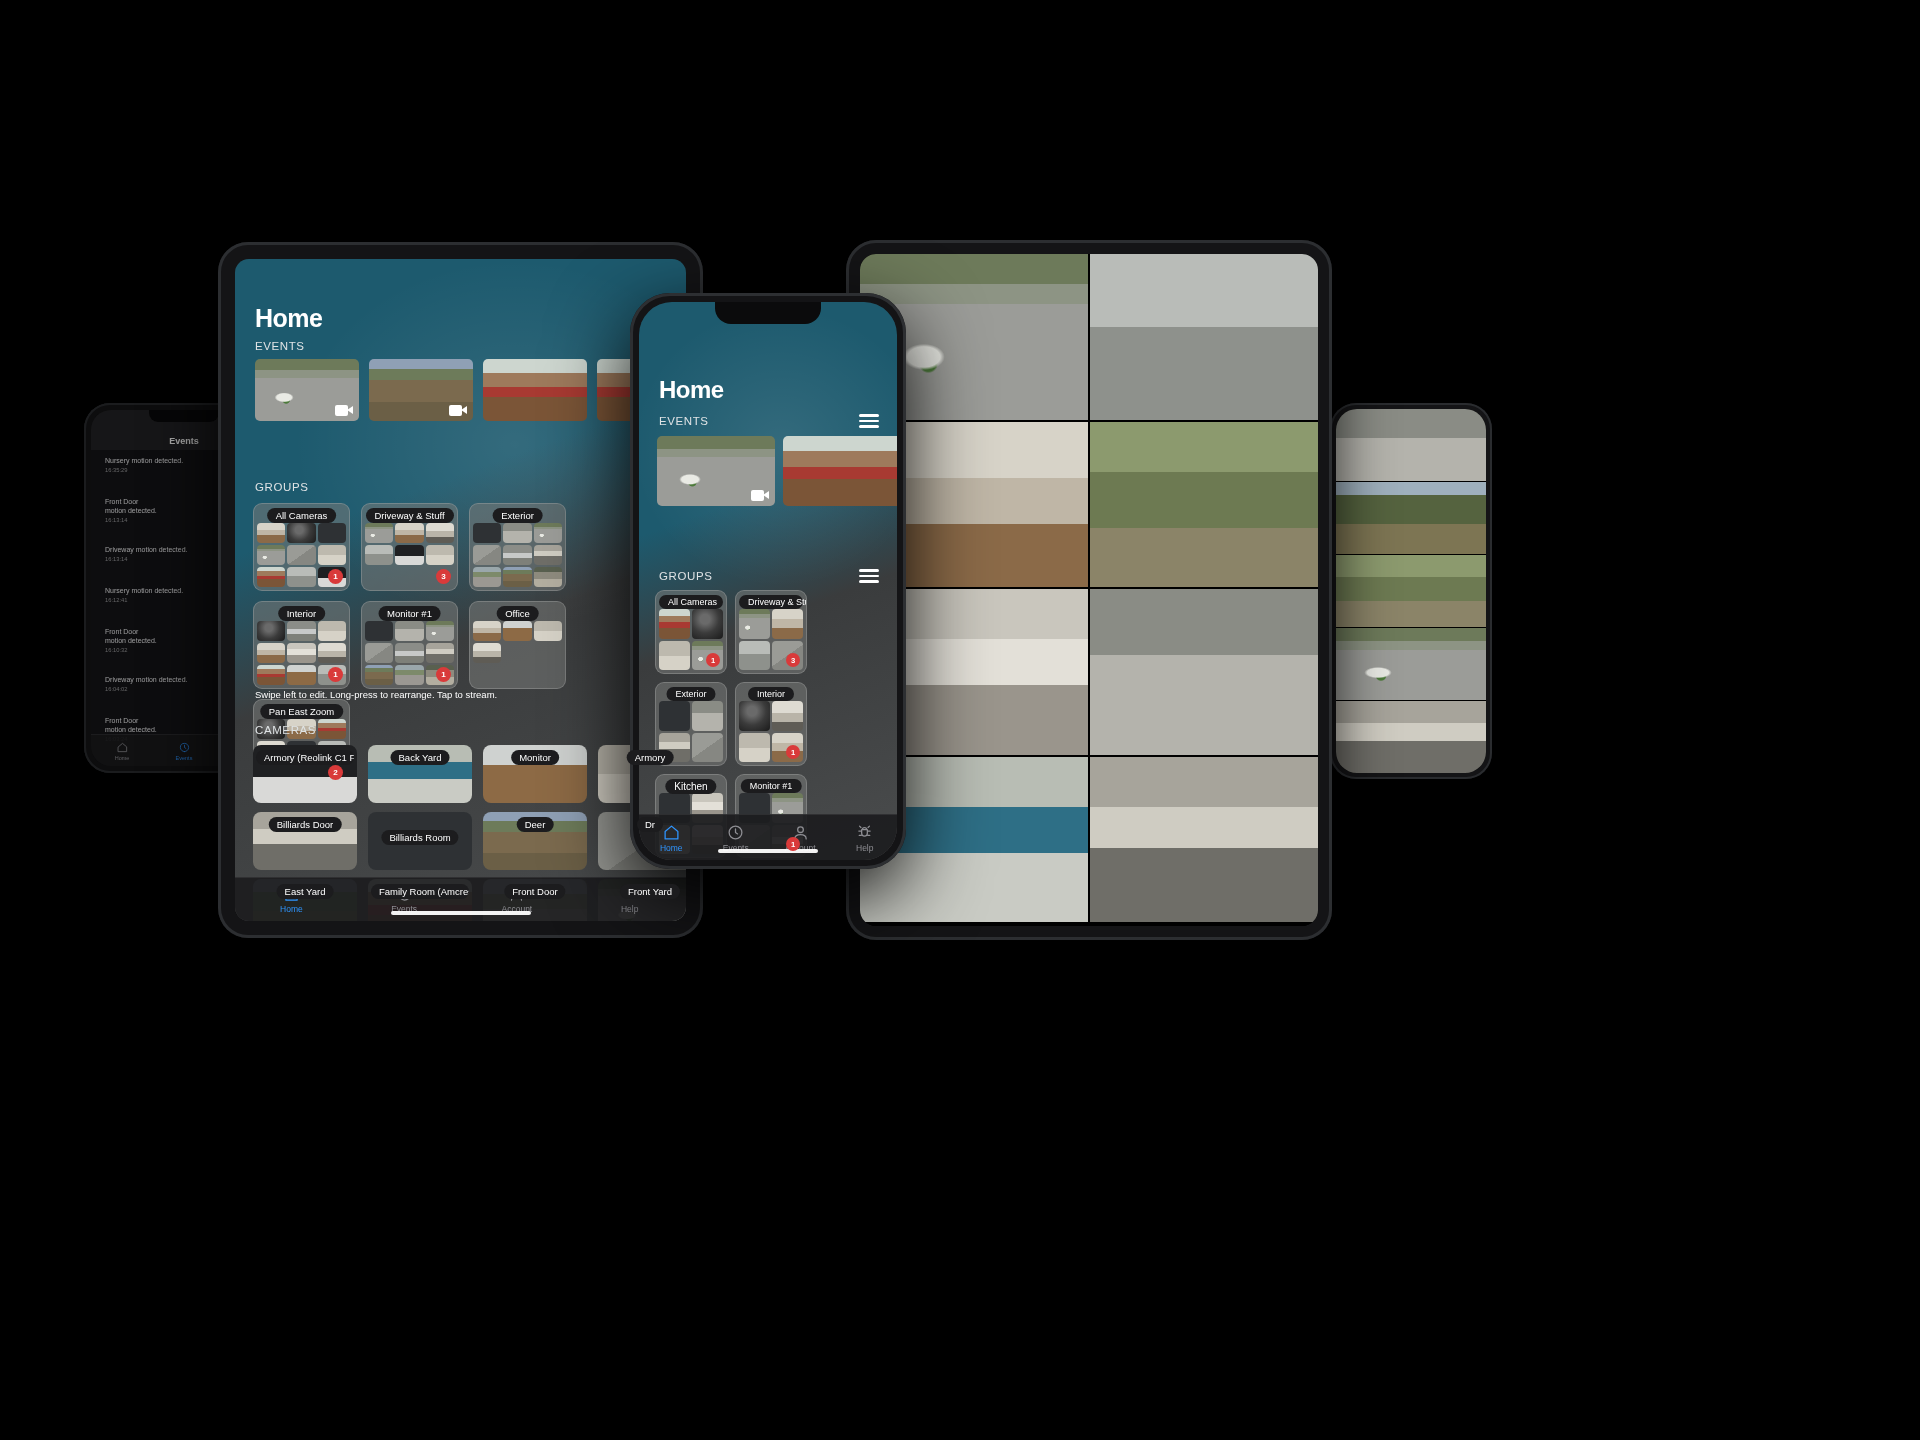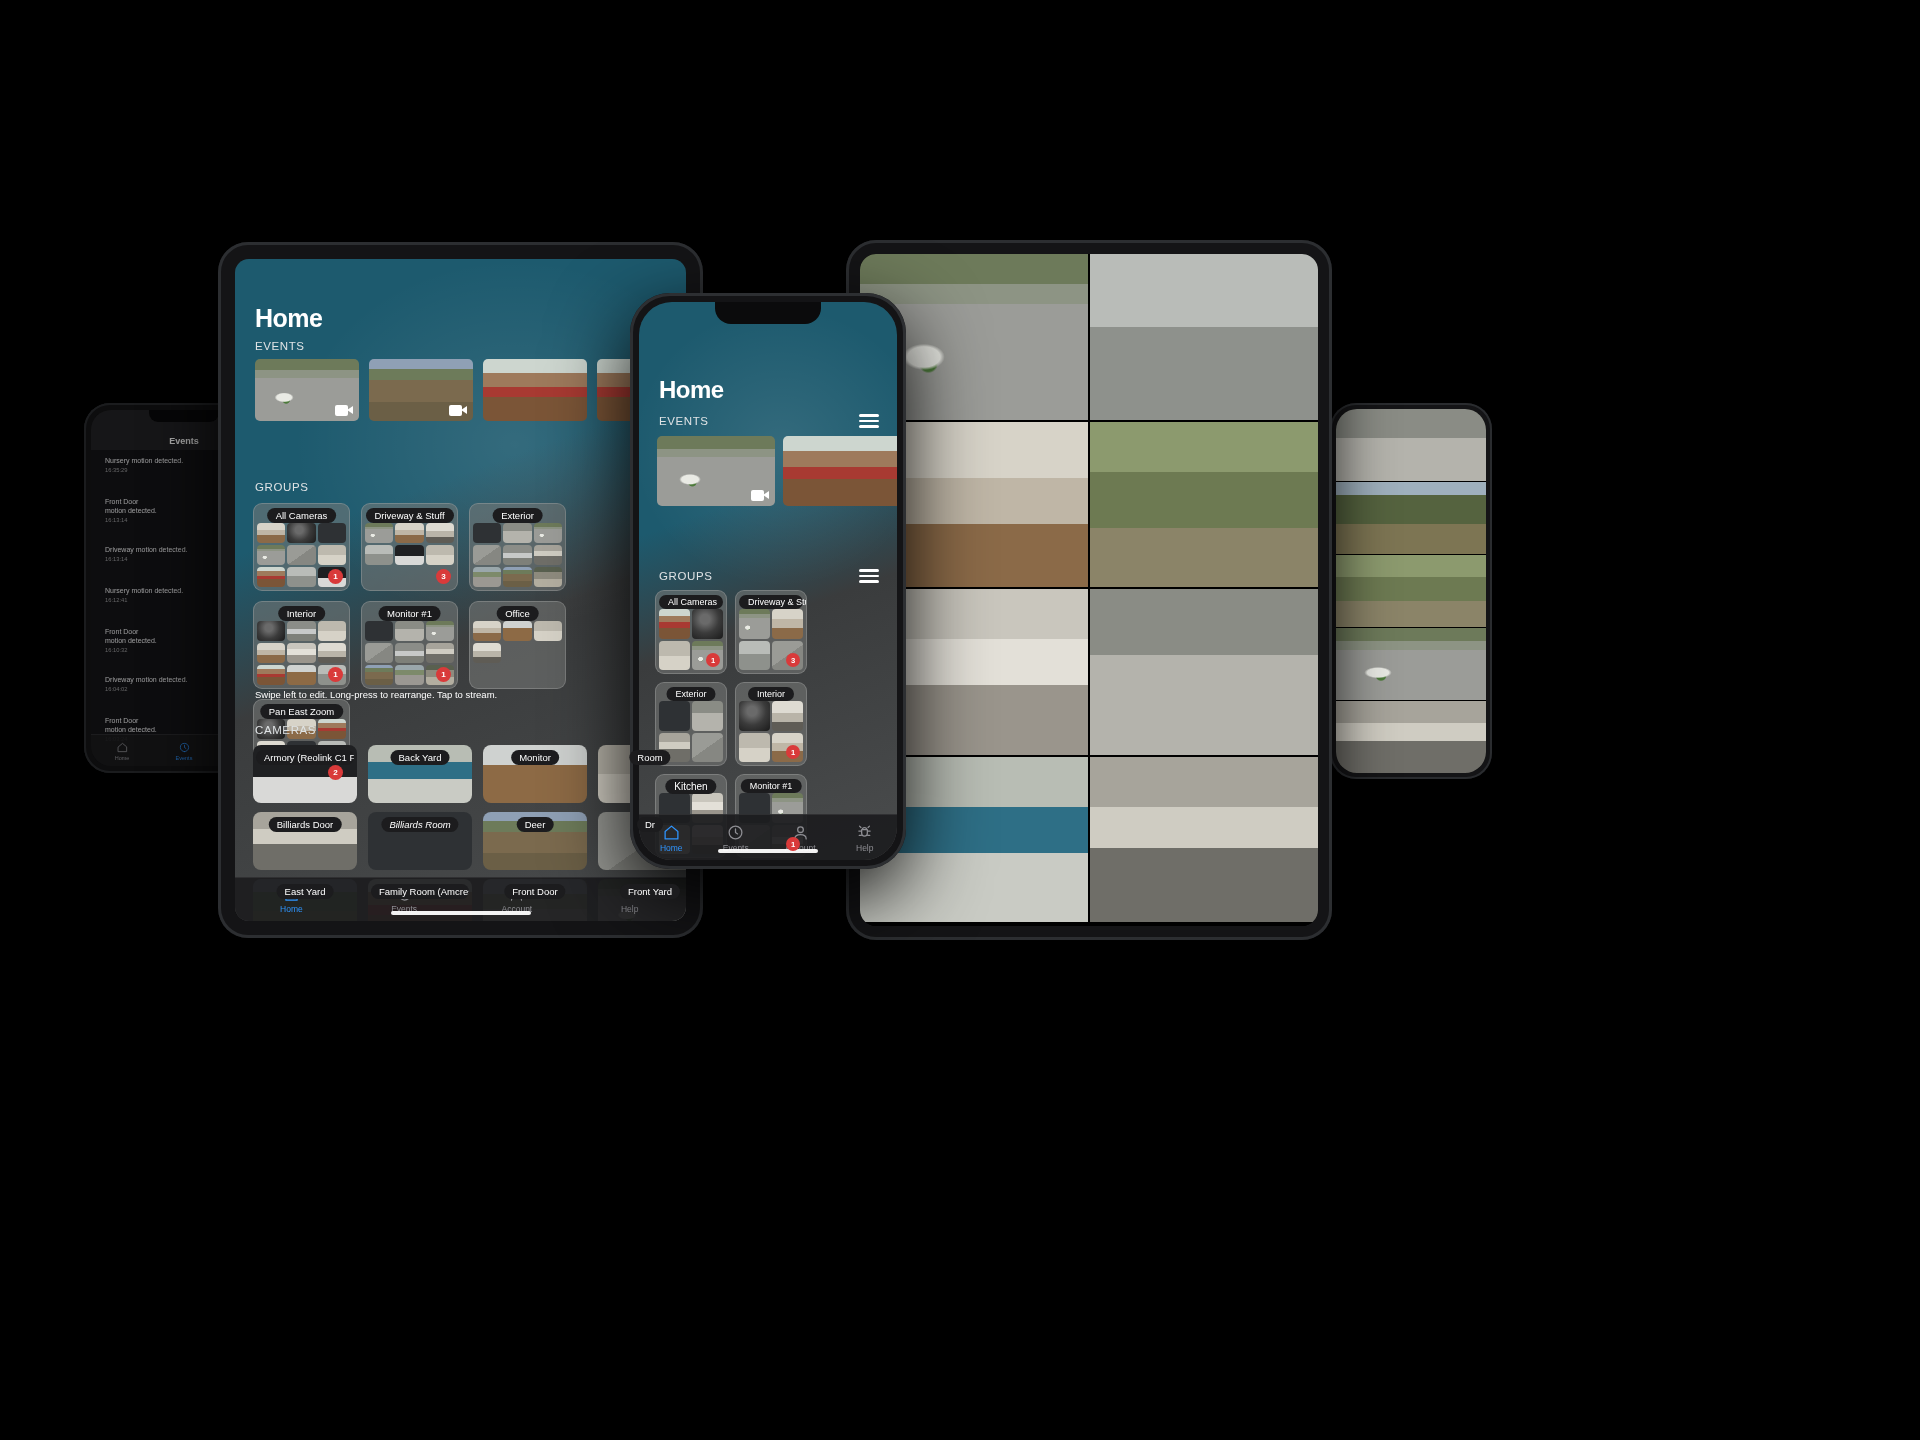--- a/index.html
+++ b/index.html
@@ -502,31 +502,31 @@
             <div class="cam-card" style="width: 104px; height: 58px; flex: 0 0 auto;">
               <div class="sc sc-pool"></div>
               <div class="cam-name" style="font-size: 9.5px; top: 5px; padding: 2px 8px; max-width: 98px;">Back Yard</div>
             </div>
             <div class="cam-card" style="width: 104px; height: 58px; flex: 0 0 auto;">
               <div class="sc sc-basement"></div>
               <div class="cam-name" style="font-size: 9.5px; top: 5px; padding: 2px 8px; max-width: 98px;">Monitor</div>
             </div>
             <div class="cam-card" style="width: 104px; height: 58px; flex: 0 0 auto;">
               <div class="sc sc-tile"></div>
-              <div class="cam-name" style="font-size: 9.5px; top: 5px; padding: 2px 8px; max-width: 98px;">Room</div>
+              <div class="cam-name" style="font-size: 9.5px; top: 5px; padding: 2px 8px; max-width: 98px;">Armory</div>
             </div>
           </div>
           <div style="display: flex; gap: 11px; margin-bottom: 9px;">
             <div class="cam-card" style="width: 104px; height: 58px; flex: 0 0 auto;">
               <div class="sc sc-stairs"></div>
               <div class="cam-name" style="font-size: 9.5px; top: 5px; padding: 2px 8px; max-width: 98px;">Billiards Door</div>
             </div>
             <div class="cam-card" style="width: 104px; height: 58px; flex: 0 0 auto;">
               <div class="sc sc-dark"></div>
-              <div class="cam-name" style="font-size: 9.5px; top: 5px; padding: 2px 8px; max-width: 98px; font-style: italic;">Billiards Room</div>
+              <div class="cam-name" style="font-size: 9.5px; top: 18px; padding: 2px 8px; max-width: 98px;">Billiards Room</div>
             </div>
             <div class="cam-card" style="width: 104px; height: 58px; flex: 0 0 auto;">
               <div class="sc sc-yard"></div>
               <div class="cam-name" style="font-size: 9.5px; top: 5px; padding: 2px 8px; max-width: 98px;">Deer</div>
             </div>
             <div class="cam-card" style="width: 104px; height: 58px; flex: 0 0 auto;">
               <div class="sc sc-gravel"></div>
               <div class="cam-name" style="font-size: 9.5px; top: 5px; padding: 2px 8px; max-width: 98px;">Dr</div>
             </div>
           </div>

